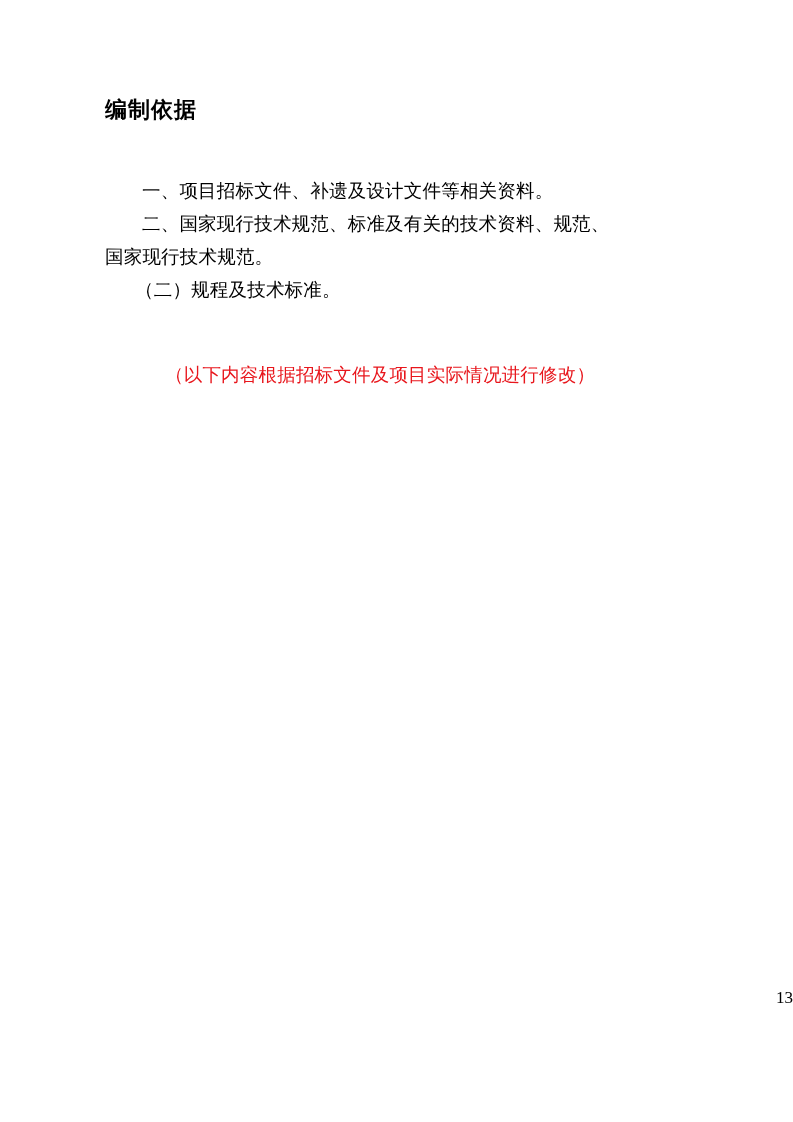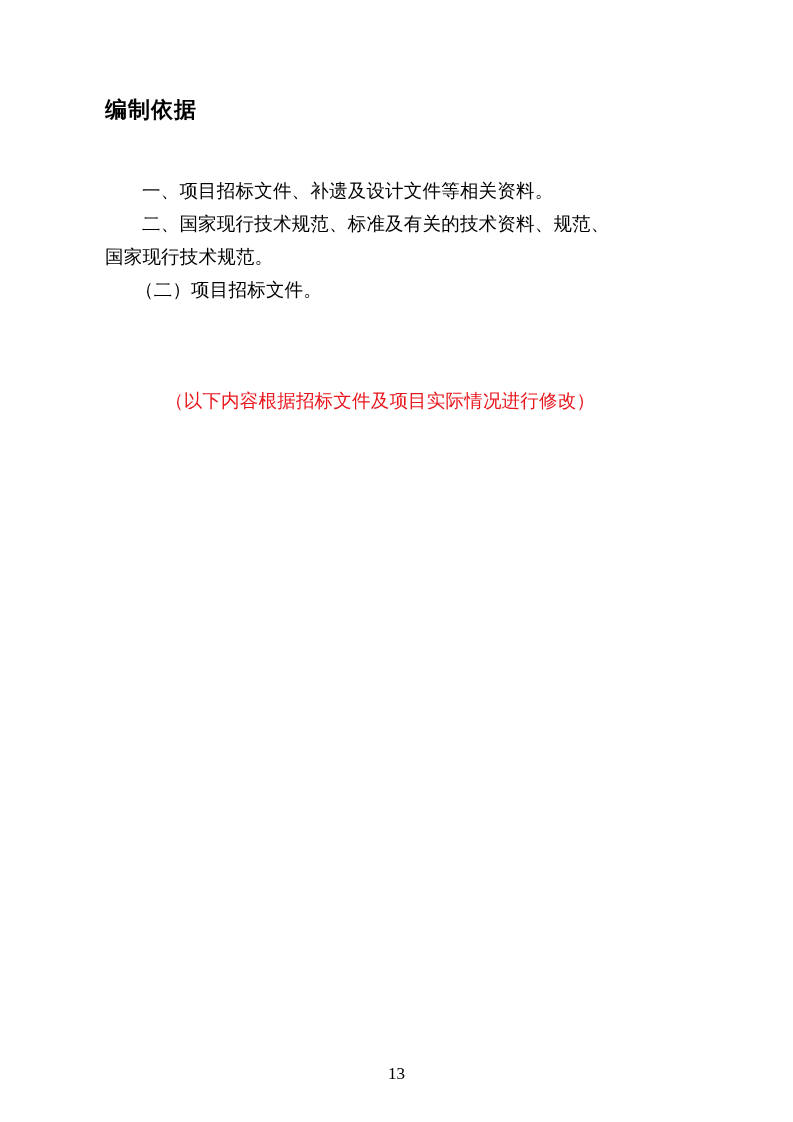--- a/index.html
+++ b/index.html
@@ -42,48 +42,48 @@
     margin: 0;
     letter-spacing: 0.2px;
   }
   .para.cont {
     text-indent: 0;
   }
   .para.nosp {
     text-indent: 30px;
   }
   .note {
-    margin-top: 78px;
+    margin-top: 52px;
     font-size: 18.5px;
     line-height: 33px;
     color: #e8161c;
     text-indent: 60px;
     letter-spacing: 0.2px;
   }
   .page-number {
     position: absolute;
     left: 0;
     right: 0;
-    top: 1064px;
-    text-align: center;
+    top: 988px;
+    text-align: right;
     font-size: 17px;
     font-family: "Liberation Serif", serif;
   }
 </style>
 </head>
 <body>
 
 <div class="page">
 
   <h1 class="doc-title">编制依据</h1>
 
   <div class="body-block">
     <p class="para">一、项目招标文件、补遗及设计文件等相关资料。</p>
     <p class="para">二、国家现行技术规范、标准及有关的技术资料、规范、</p>
     <p class="para cont">国家现行技术规范。</p>
-    <p class="para nosp">（二）项目招标文件。</p>
+    <p class="para nosp">（二）规程及技术标准。</p>
   </div>
 
   <div class="note">（以下内容根据招标文件及项目实际情况进行修改）</div>
 
   <div class="page-number">13</div>
 
 </div>
 
 </body></html>

